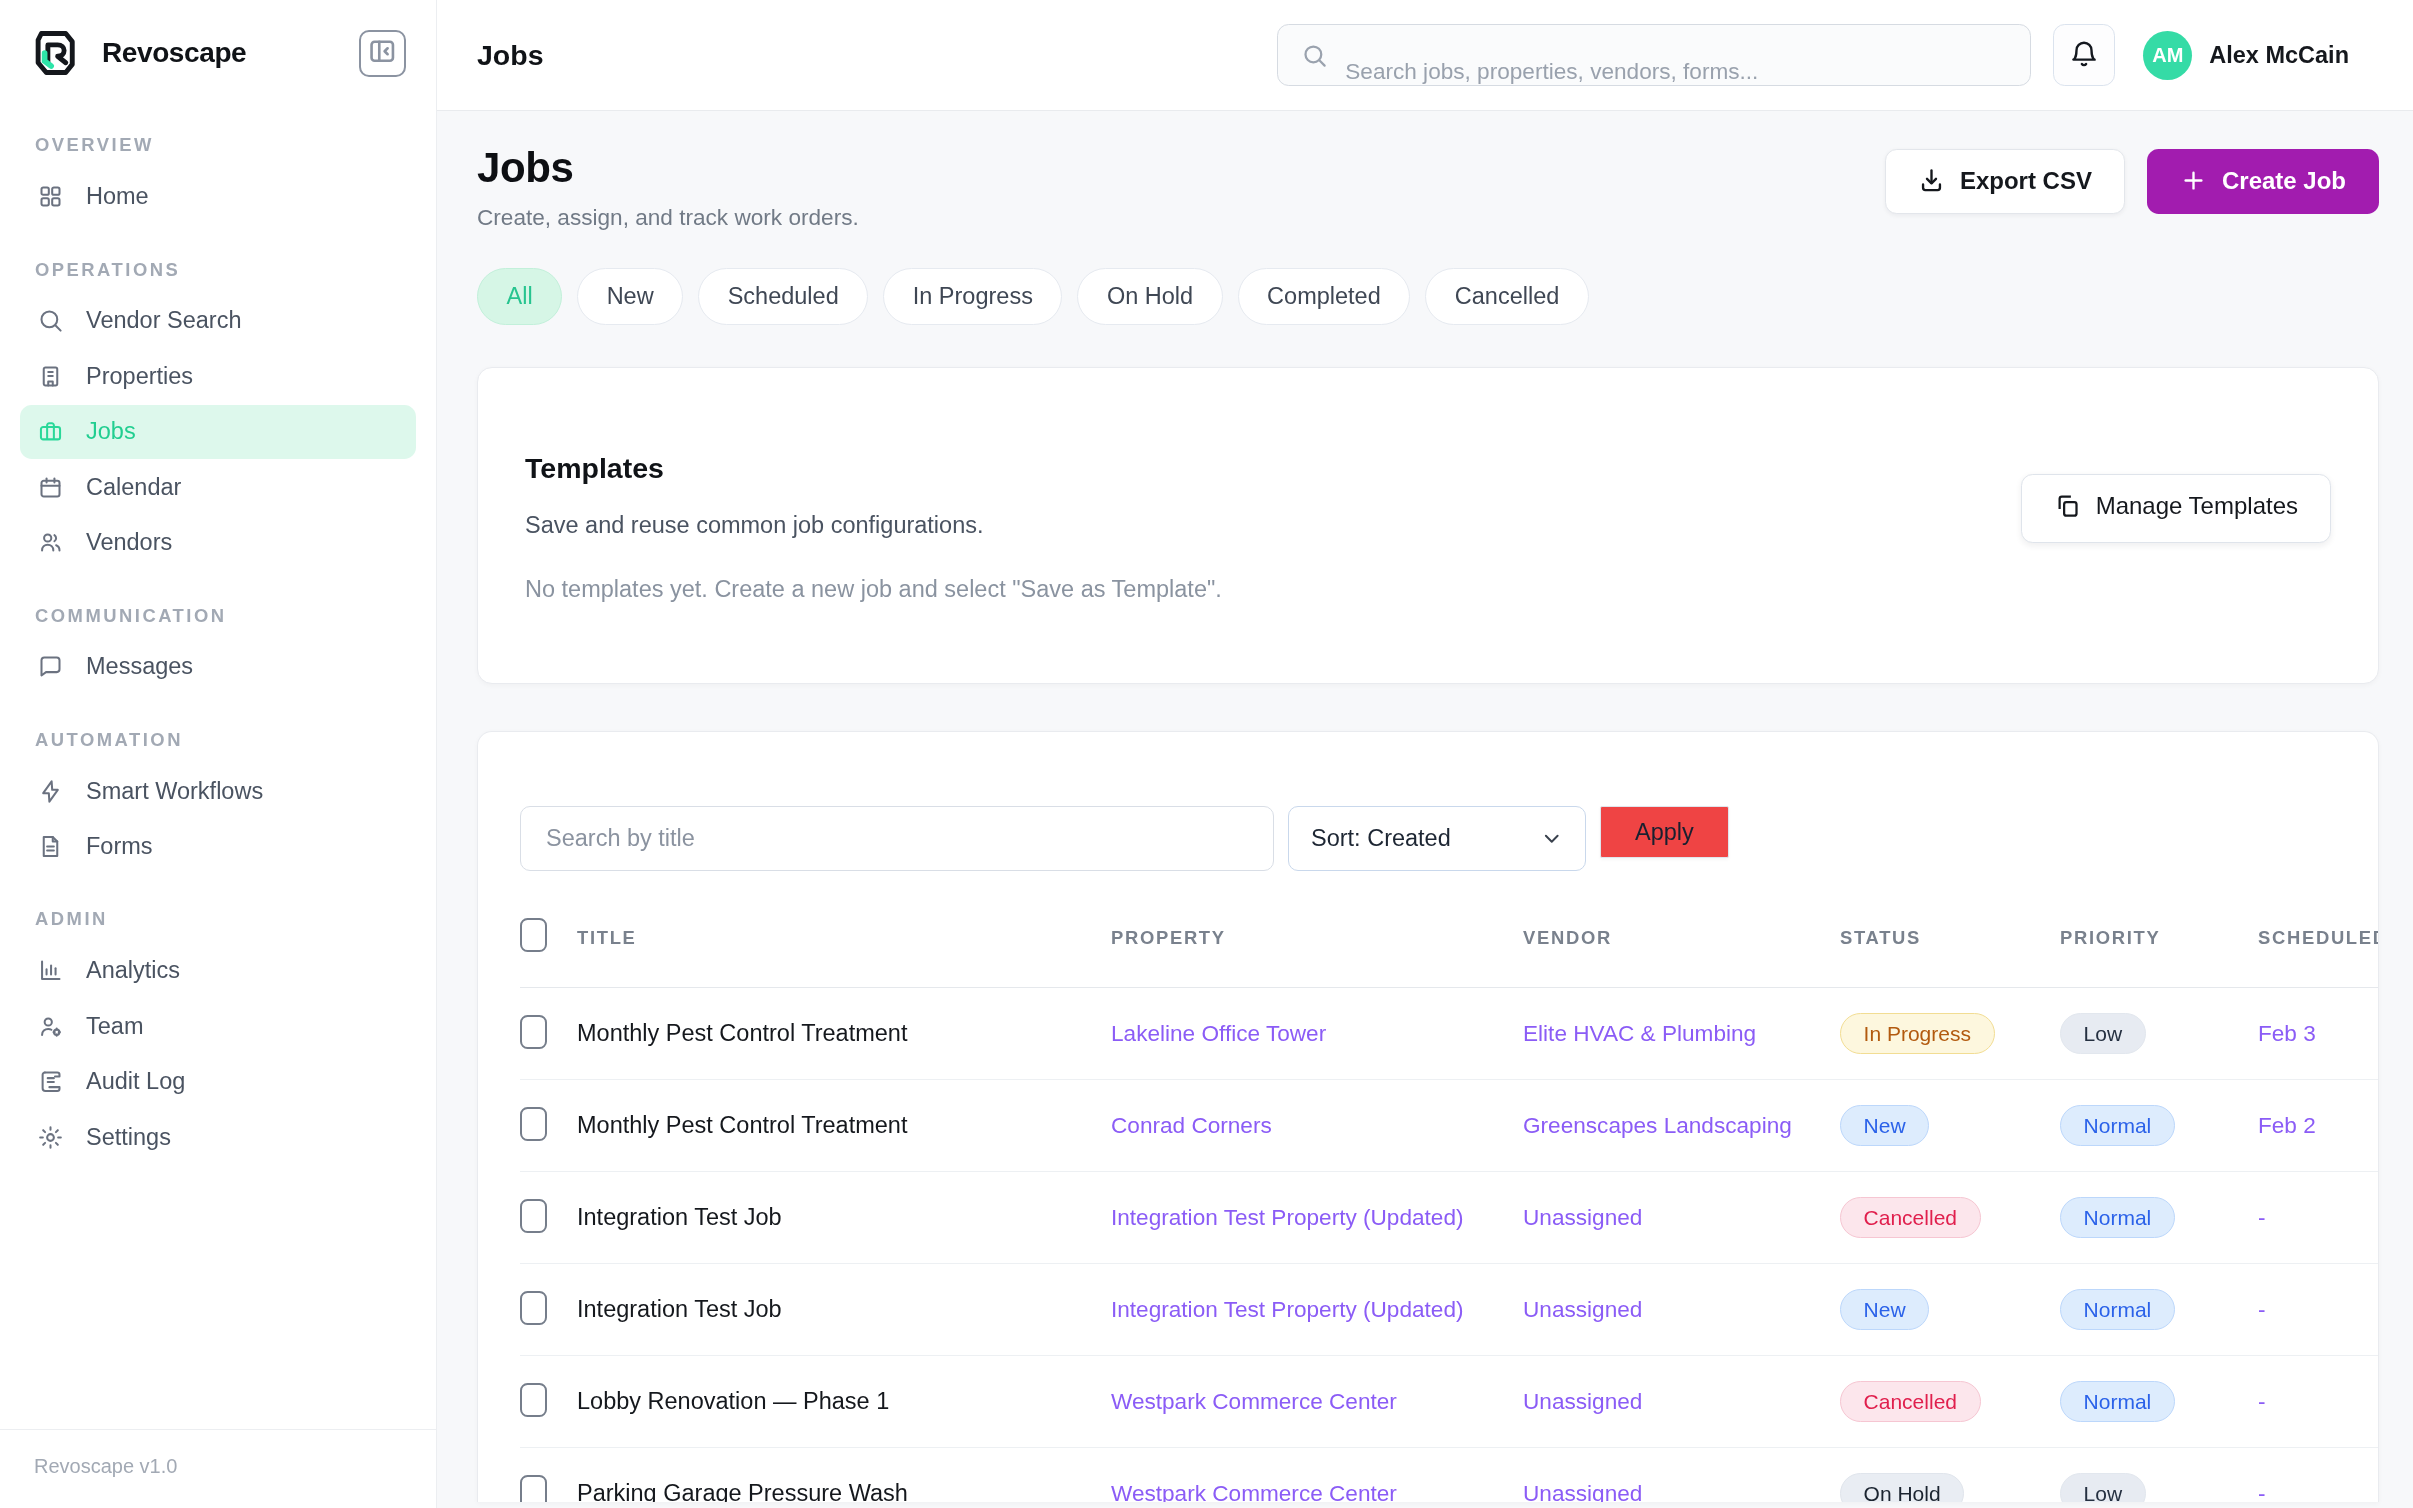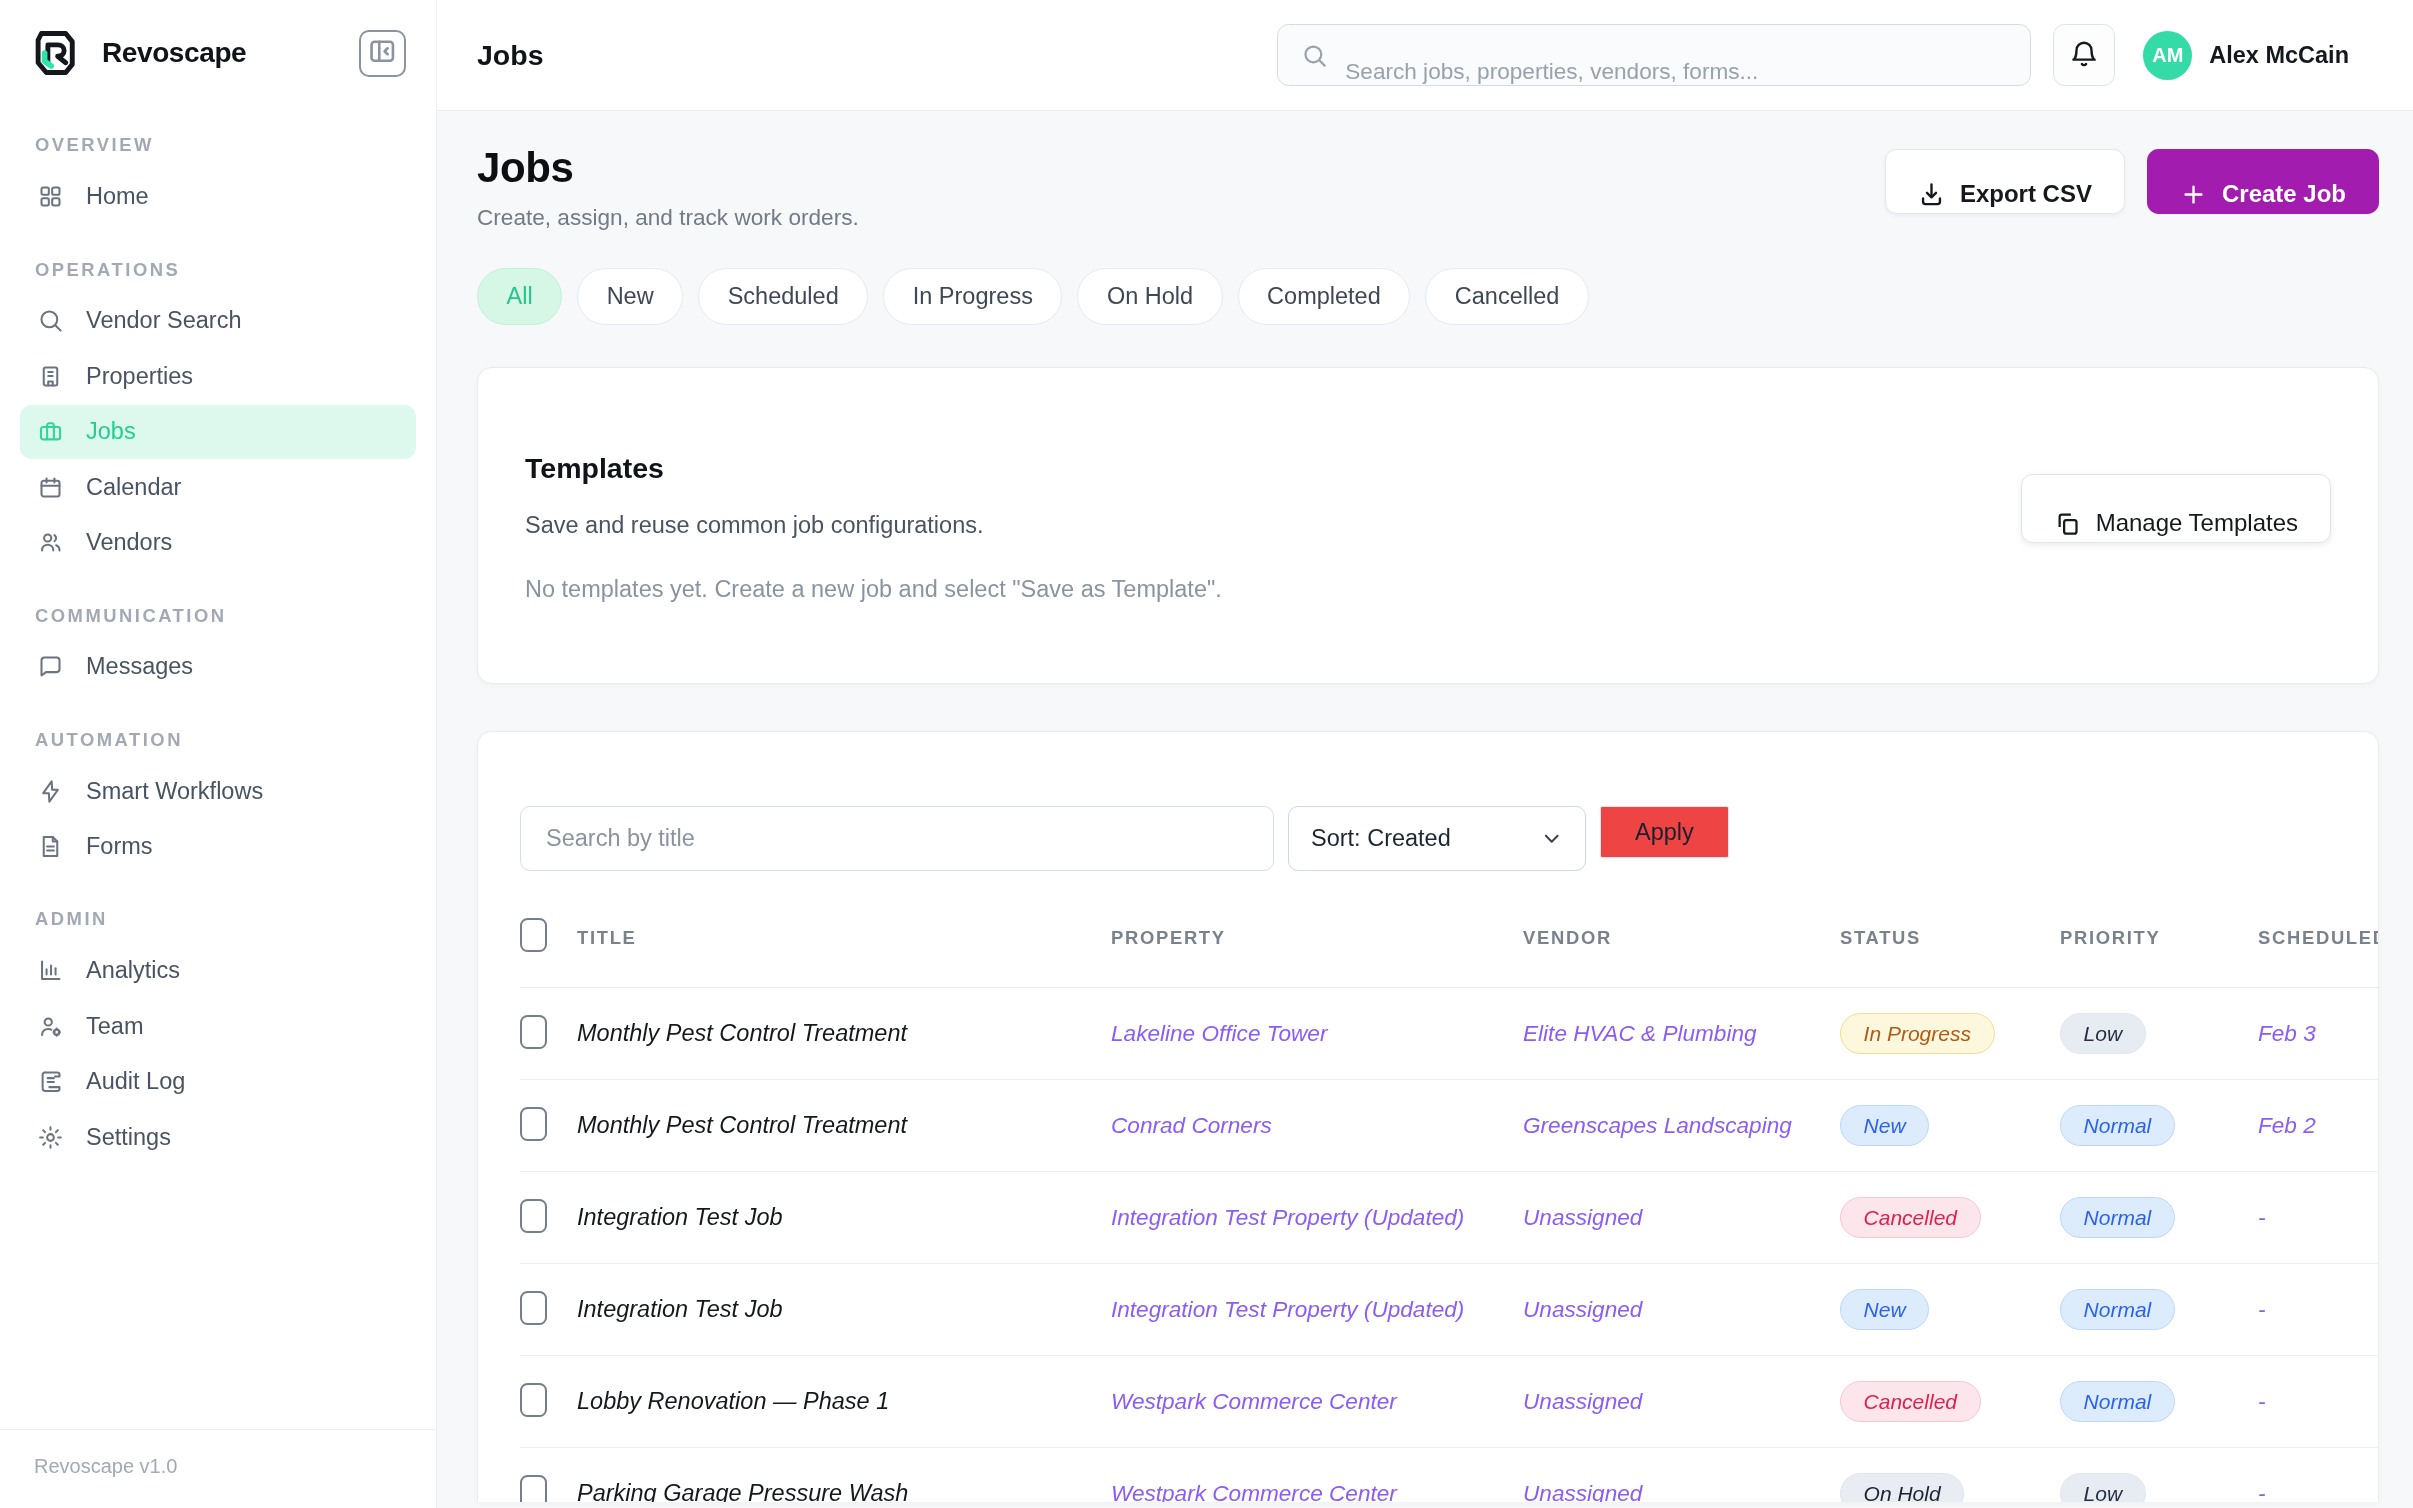--- a/index.html
+++ b/index.html
@@ -45,21 +45,21 @@
   .avatar { width:49px; height:49px; border-radius:50%; background:#35dba6; color:#fff; font-size:20px;
             font-weight:700; display:flex; align-items:center; justify-content:center; }
   .user-name { font-size:23.5px; font-weight:600; color:#15181d; }
 
   
   .main { margin-left:437px; padding:144px 34px 0 40px; }
   .page-head { display:flex; align-items:flex-start; }
   .page-title { font-size:42px; font-weight:800; color:#0d0f13; letter-spacing:-0.4px; }
   .page-sub { margin-top:13.4px; font-size:22.6px; color:#717a86; }
   .head-actions { margin-left:auto; display:flex; gap:22px; padding-top:5px; }
-  .btn { display:inline-flex; align-items:flex-end; gap:15px; height:65px; padding:5px 32px; border-radius:11.7px;
+  .btn { display:inline-flex; align-items:flex-start; gap:15px; height:65px; padding:17px 32px; border-radius:11.7px;
          font-size:24px; font-weight:600; cursor:pointer; border:1.7px solid transparent; font-family:inherit; }
   .btn .nic { width:27px; height:27px; display:inline-flex; }
   .btn .nic svg { width:27px; height:27px; }
   .btn-light { background:#fff; border-color:#e3e6eb; color:#15181d; box-shadow:0 1.7px 4.2px rgba(20,24,32,.05); }
   .btn-dark { background:#a21caf; color:#fff; }
 
   .chips { display:flex; gap:15px; margin-top:37px; }
   .chip { height:57px; padding:0 28.5px; display:inline-flex; align-items:center; border-radius:837px;
           background:#fff; border:1.7px solid #e6eaf0; font-size:23.5px; color:#3f4754; cursor:pointer; }
   .chip.active { background:#d6f6e6; border-color:#c2f0da; color:#27c48f; }
@@ -84,21 +84,21 @@
   .sort-select .chev { margin-left:auto; width:23.5px; height:23.5px; color:#39414d; }
   .apply-btn { height:52px; padding:0 34px; border:1.7px solid #dfe5ec; background:#ef4444; border-radius:2px;
                font-size:23.5px; color:#182030; font-weight:500; box-shadow:0 1.7px 3.4px rgba(25,30,40,.04); }
 
   table.jobs { margin-top:42px; border-collapse:collapse; table-layout:fixed; width:1953px; }
   .jobs col.c-check { width:57px; } .jobs col.c-title { width:534px; } .jobs col.c-prop { width:412px; }
   .jobs col.c-vendor { width:317px; } .jobs col.c-status { width:220px; } .jobs col.c-prio { width:198px; }
   .jobs col.c-sched { width:215px; }
   .jobs th { text-align:left; font-size:18.4px; font-weight:700; letter-spacing:1.7px; color:#79818d;
              text-transform:uppercase; padding:5px 0 30px 0; border-bottom:1.7px solid #e5e8ec; white-space:nowrap; }
-  .jobs td { padding:25px 0; border-bottom:1.7px solid #edf0f3; vertical-align:middle; white-space:nowrap;font-style:italic; }
+  .jobs td { padding:25px 0; border-bottom:1.7px solid #edf0f3; vertical-align:middle; white-space:nowrap; }
   .cell-title { font-size:23.5px; font-weight:500; color:#15181d; }
   .cell-text { font-size:22.6px; color:#8b5cf6; }
   .cbx { display:inline-block; width:27px; height:34px; border:2.9px solid #767e8b; border-radius:7.5px;
          background:#fff; cursor:pointer; }
   .badge { display:inline-block; padding:7.5px 22.6px; border-radius:837px; font-size:21px; font-weight:500;
            border:1.7px solid transparent; }
   .badge.warn    { background:#fdf7de; border-color:#f2dd93; color:#b25a0f; }
   .badge.info    { background:#ddecfd; border-color:#bcd7fb; color:#2b62e9; }
   .badge.danger  { background:#fce6ec; border-color:#f6c6d2; color:#e01f4d; }
   .badge.muted   { background:#e9edf3; border-color:#e0e5ec; color:#1b2430; }

